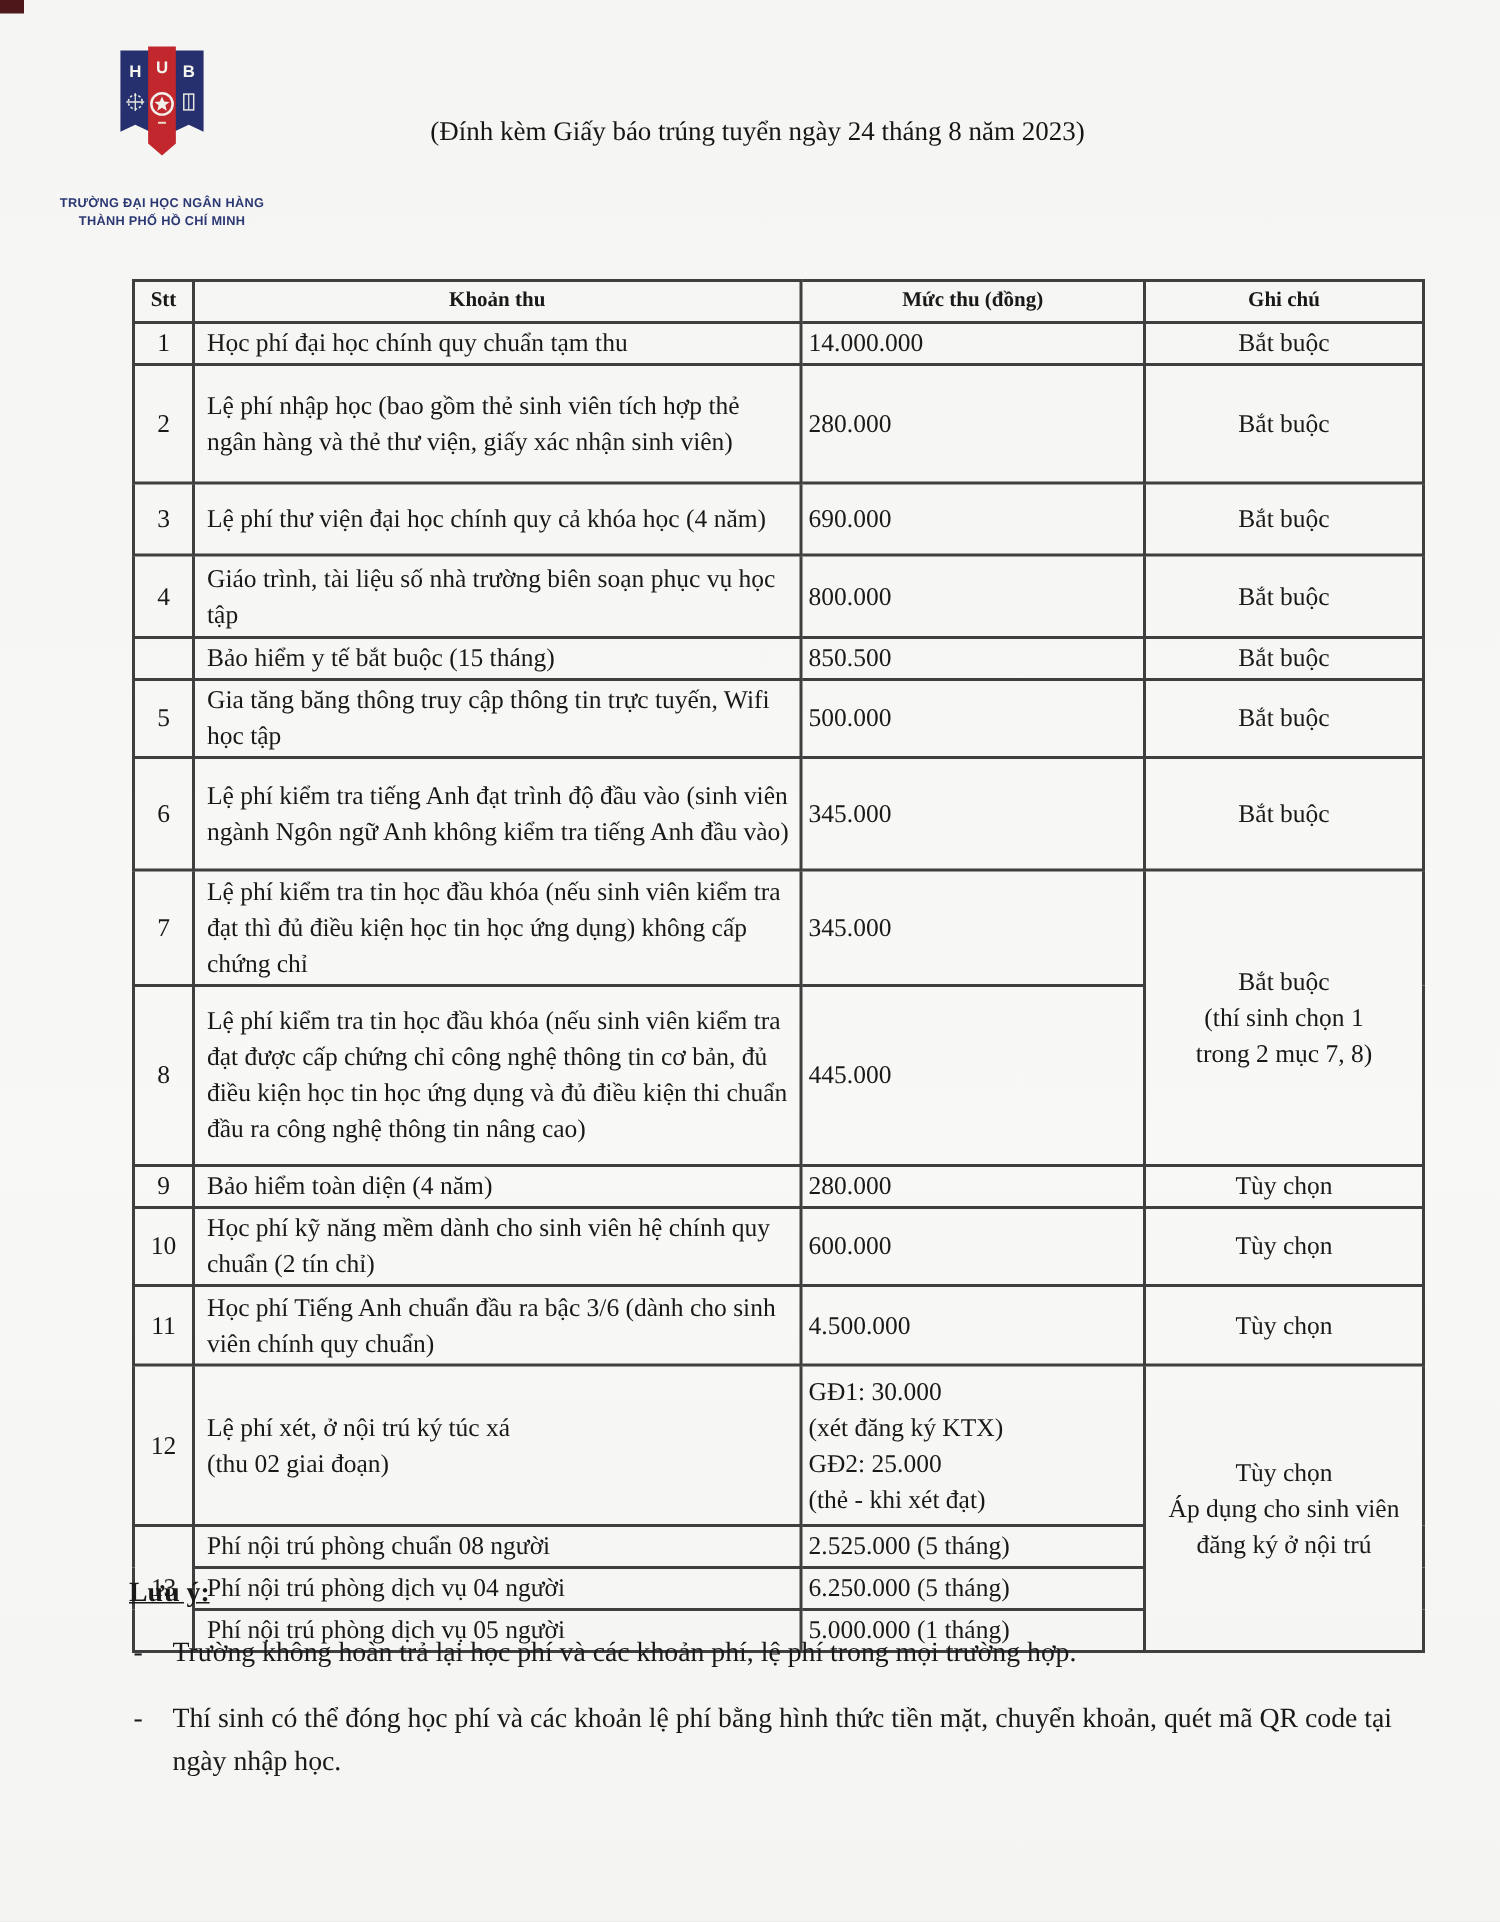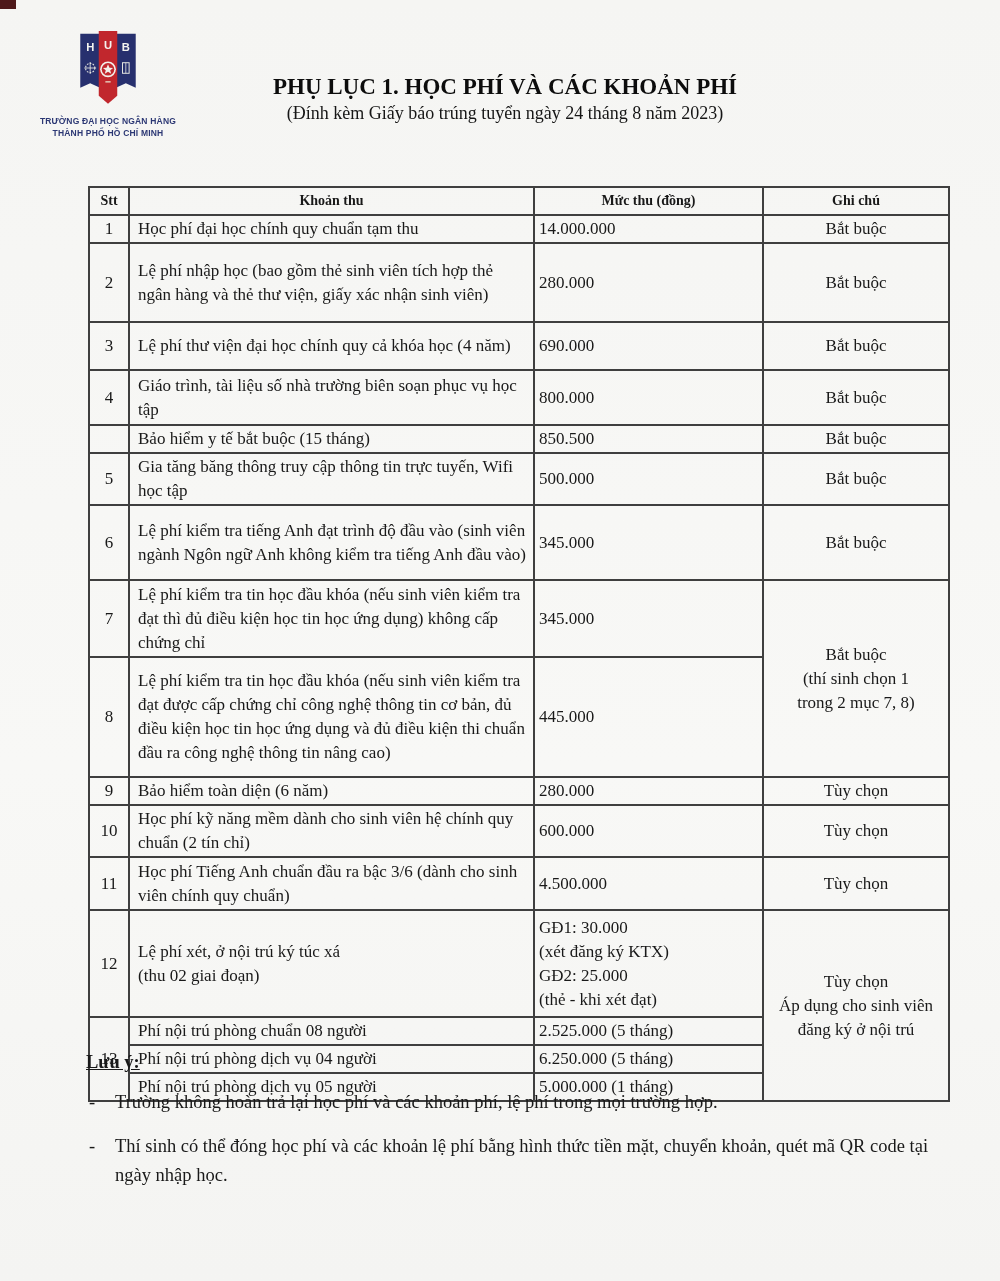--- a/index.html
+++ b/index.html
@@ -7,21 +7,21 @@
     position:relative; width:1000px; height:1281px;
     background:linear-gradient(180deg,#f5f5f3 0%,#f8f8f6 60%,#f4f4f2 100%);
     font-family:"Liberation Serif","DejaVu Serif",serif;
     color:#191919; overflow:hidden;
   }
   .corner-mark { position:absolute; left:0; top:0; width:16px; height:9px; background:#4e181a; }
 
   
   .logo { position:absolute; left:38px; top:28px; width:140px; text-align:center; }
   .logo svg { display:block; margin:0 auto; }
-  .org { margin-top:7px; font-family:"Liberation Sans",sans-serif; font-weight:bold;
+  .org { margin-top:21px; font-family:"Liberation Sans",sans-serif; font-weight:bold;
          font-size:8.5px; line-height:12px; color:#2c3874; letter-spacing:.2px; }
 
   
   .titles { position:absolute; left:170px; top:74px; width:670px; text-align:center; }
   .t1, .t2 { font-size:23px; font-weight:bold; line-height:26px; color:#0c0c0c; }
   .sub { font-size:18px; margin-top:3px; color:#161616; }
 
   
   table.fees { position:absolute; left:88px; top:186px; width:860px;
                border-collapse:collapse; table-layout:fixed; }
@@ -67,21 +67,20 @@
       <text x="50" y="27" text-anchor="middle" font-family="Liberation Sans,sans-serif" font-size="17" font-weight="bold" fill="#f4f4ef">U</text>
       <text x="77" y="31" text-anchor="middle" font-family="Liberation Sans,sans-serif" font-size="17" font-weight="bold" fill="#f4f4ef">B</text>
     </svg>
     <div class="org">
       <div>TRƯỜNG ĐẠI HỌC NGÂN HÀNG</div>
       <div>THÀNH PHỐ HỒ CHÍ MINH</div>
     </div>
   </div>
 
   <div class="titles">
-    <div class="t1">PHỤ LỤC 1. HỌC PHÍ VÀ CÁC KHOẢN PHÍ</div>
     <div class="sub">(Đính kèm Giấy báo trúng tuyển ngày 24 tháng 8 năm 2023)</div>
   </div>
 
   <table class="fees">
     <colgroup>
         <col style="width:40px">
         <col style="width:405px">
         <col style="width:229px">
         <col style="width:186px">
       </colgroup>
@@ -144,21 +143,21 @@
         <span class="ln">trong 2 mục 7, 8)</span>
       </td>
     </tr>
     <tr style="height:120px">
       <td class="c-num">8</td>
       <td class="c-item">Lệ phí kiểm tra tin học đầu khóa (nếu sinh viên kiểm tra đạt được cấp chứng chỉ công nghệ thông tin cơ bản, đủ điều kiện học tin học ứng dụng và đủ điều kiện thi chuẩn đầu ra công nghệ thông tin nâng cao)</td>
       <td class="c-amt">445.000</td>
     </tr>
     <tr style="height:28px">
       <td class="c-num">9</td>
-      <td class="c-item">Bảo hiểm toàn diện (6 năm)</td>
+      <td class="c-item">Bảo hiểm toàn diện (4 năm)</td>
       <td class="c-amt">280.000</td>
       <td class="c-note">Tùy chọn</td>
     </tr>
     <tr style="height:35px">
       <td class="c-num">10</td>
       <td class="c-item">Học phí kỹ năng mềm dành cho sinh viên hệ chính quy chuẩn (2 tín chỉ)</td>
       <td class="c-amt">600.000</td>
       <td class="c-note">Tùy chọn</td>
     </tr>
     <tr style="height:53px">

